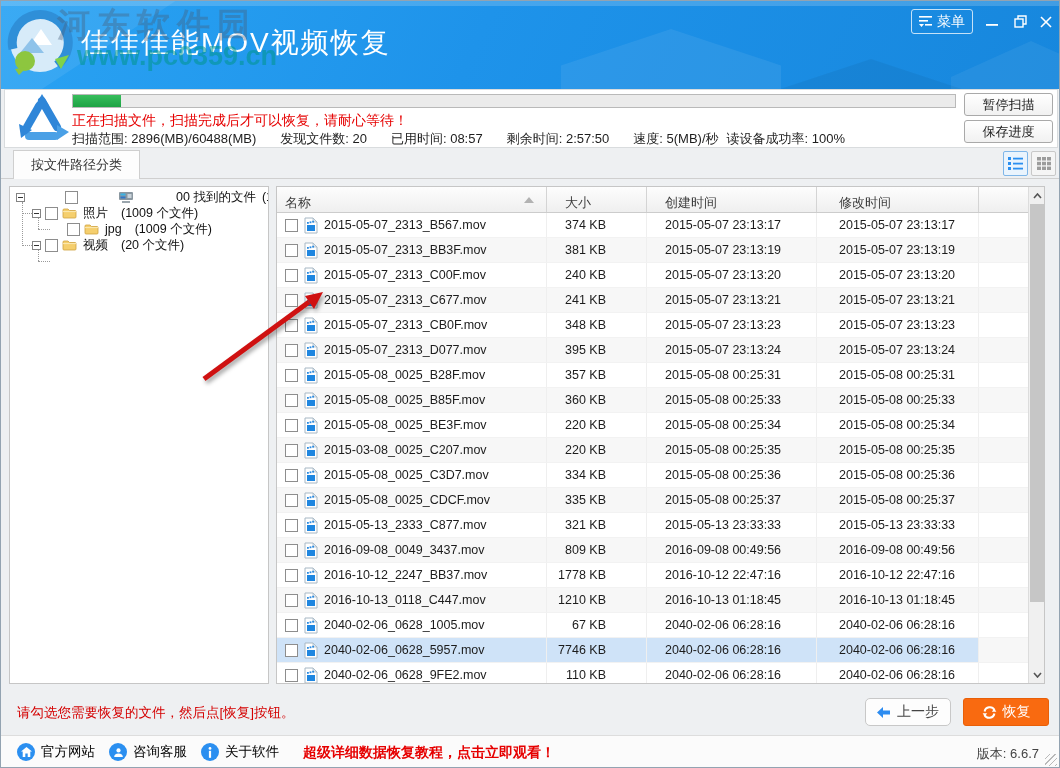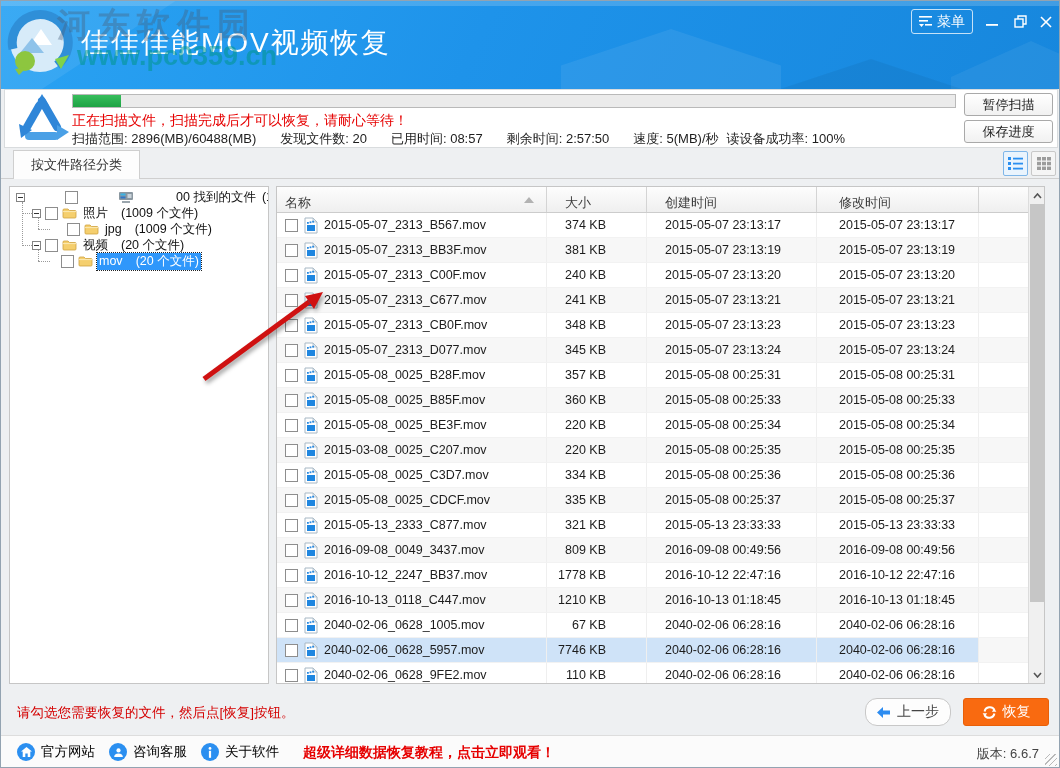--- a/index.html
+++ b/index.html
@@ -106,21 +106,21 @@
   .vscroll .arr.up { top:0; } .vscroll .arr.down { bottom:0; }
   .vscroll .thumb { position:absolute; left:1px; top:17px; width:14px; height:398px; background:#c6c6c6; cursor:pointer; }
 
   
   .annot { position:absolute; left:192px; top:278px; z-index:8; pointer-events:none;
     filter:drop-shadow(2px 3px 2px rgba(0,0,0,.35)); }
 
   
   .hint { position:absolute; left:16px; top:703px; font-size:13.5px; color:#d40000; }
   .back-btn { position:absolute; left:864px; top:697px; width:86px; height:28px; background:#fdfdfd;
-    border:1px solid #c8c8c8; border-radius:12px; display:flex; align-items:center; justify-content:center; gap:6px;
+    border:1px solid #c8c8c8; border-radius:5px; display:flex; align-items:center; justify-content:center; gap:6px;
     font-size:14px; color:#444; cursor:pointer; font-family:inherit; }
   .recover-btn { position:absolute; left:962px; top:697px; width:86px; height:28px; background:#f96a10;
     border:1px solid #e85f08; border-radius:3px; display:flex; align-items:center; justify-content:center; gap:6px;
     font-size:14px; color:#fff; cursor:pointer; font-family:inherit; }
 
   
   .footer { position:absolute; left:0; top:734px; width:100%; height:33px; background:#fbfbfb;
     border-top:1px solid #ddd; }
   .flink { position:absolute; top:7px; display:flex; align-items:center; gap:6px; font-size:13.5px; color:#000000;
     cursor:pointer; }
@@ -285,31 +285,20 @@
           <span class="expander"></span>
           <span class="cb"></span>
           <span class="tree-ico">
             <svg width="15" height="12" viewBox="0 0 15 12">
               <path d="M1 3 a1 1 0 0 1 1 -1 h4 l1.5 1.5 H13 a1 1 0 0 1 1 1 V10 a1 1 0 0 1 -1 1 H2 a1 1 0 0 1 -1 -1 Z" fill="#f5cf6e" stroke="#cfa23f" stroke-width="0.8"></path>
               <path d="M1 4.6 H14" stroke="#fbe9b4" stroke-width="1"></path>
             </svg>
           </span>
           <span class="tree-label"><span>视频</span><span class="cnt">(20 个文件)</span></span>
         </div>
-        <div class="tree-row lvl2" style="padding-left: 38px;">
-          <span class="exp-space"></span>
-          <span class="cb"></span>
-          <span class="tree-ico">
-            <svg width="15" height="12" viewBox="0 0 15 12">
-              <path d="M1 3 a1 1 0 0 1 1 -1 h4 l1.5 1.5 H13 a1 1 0 0 1 1 1 V10 a1 1 0 0 1 -1 1 H2 a1 1 0 0 1 -1 -1 Z" fill="#f5cf6e" stroke="#cfa23f" stroke-width="0.8"></path>
-              <path d="M1 4.6 H14" stroke="#fbe9b4" stroke-width="1"></path>
-            </svg>
-          </span>
-          <span class="tree-label sel"><span>mov</span><span class="cnt">(20 个文件)</span></span>
-        </div>
       </div>
   </div>
 
   <div class="tablepanel">
     <div class="thead">
       <div class="hc hc-name">
         <span>名称</span>
         <span class="sort-tri"></span>
       </div>
       <div class="hc hc-size">大小</div>
@@ -426,21 +415,21 @@
                 <path d="M1 1 h8 l4 4 v11 h-12 Z" fill="#ffffff" stroke="#a6b7c4"></path>
                 <path d="M9 1 l4 4 h-4 Z" fill="#dfe9f2" stroke="#a6b7c4" stroke-width="0.7"></path>
                 <rect x="3" y="8" width="8" height="6" fill="#1e86e0"></rect>
                 <rect x="3" y="5" width="1.8" height="1.8" fill="#2a8ae0"></rect>
                 <rect x="5.6" y="4.4" width="1.8" height="1.8" fill="#2a8ae0"></rect>
                 <rect x="8.2" y="3.8" width="1.8" height="1.8" fill="#2a8ae0"></rect>
               </svg>
             </span>
             <span class="fname">2015-05-07_2313_D077.mov</span>
           </div>
-          <div class="tc c-size">345 KB</div>
+          <div class="tc c-size">395 KB</div>
           <div class="tc c-created">2015-05-07  23:13:24</div>
           <div class="tc c-modified">2015-05-07  23:13:24</div>
           <div class="tc c-fill"></div>
         </div>
         <div class="trow">
           <div class="tc c-name">
             <span class="cb"></span>
             <span style="display:inline-flex;">
               <svg width="14" height="17" viewBox="0 0 14 17">
                 <path d="M1 1 h8 l4 4 v11 h-12 Z" fill="#ffffff" stroke="#a6b7c4"></path>

